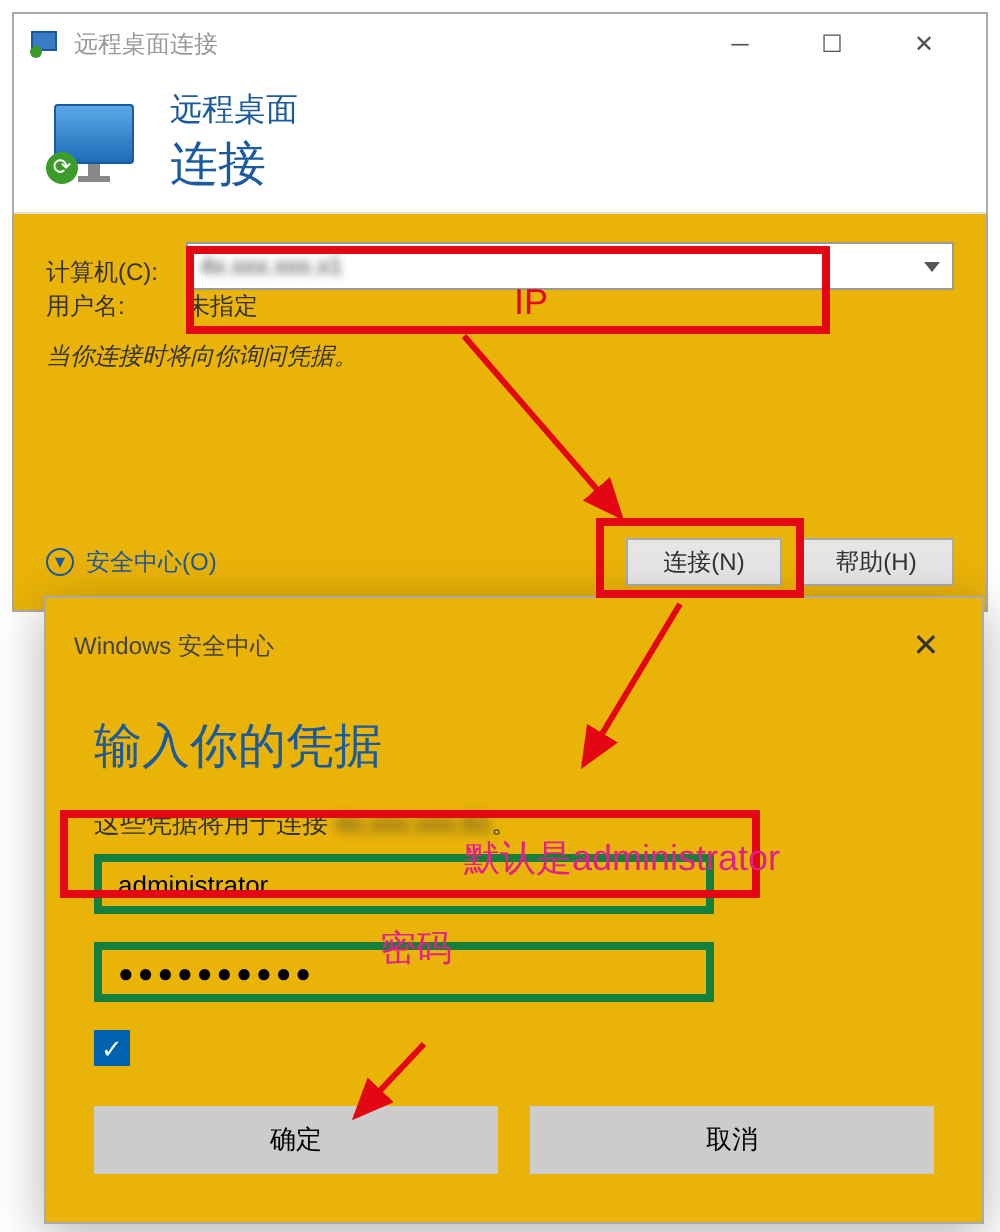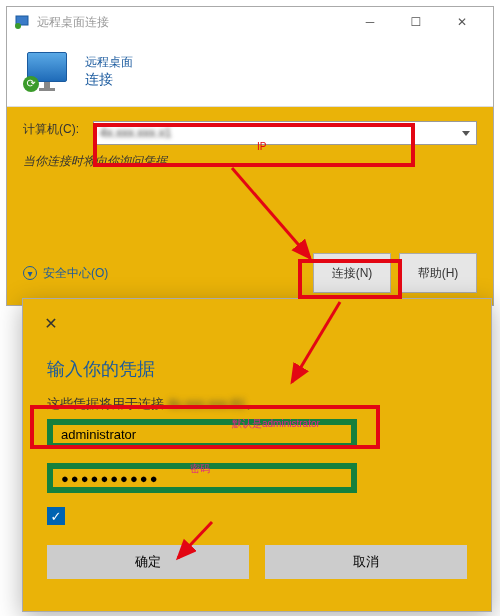--- a/index.html
+++ b/index.html
@@ -10,51 +10,51 @@
 .titlebar .icon{width:16px;height:16px;margin-right:6px;display:flex;align-items:center;justify-content:center;}
 .titlebar .title{flex:1;}
 .win-controls{display:flex;gap:0;}
 .win-btn{width:46px;height:30px;display:flex;align-items:center;justify-content:center;color:#555;}
 .header{background:#fff;height:70px;display:flex;align-items:center;padding:0 16px;border-bottom:1px solid #ddd;}
 .header-icon{width:48px;height:48px;margin-right:14px;position:relative;}
 .header-icon .monitor{width:40px;height:30px;background:linear-gradient(#5aa9e6,#1f6bb8);border:1px solid #1a5a9e;border-radius:2px;position:absolute;top:4px;left:4px;}
 .header-icon .stand{width:6px;height:6px;background:#888;position:absolute;top:34px;left:21px;}
 .header-icon .base{width:16px;height:3px;background:#888;position:absolute;top:40px;left:16px;}
 .header-icon .refresh{width:16px;height:16px;border-radius:50%;background:#3b9b2b;position:absolute;top:28px;left:0;display:flex;align-items:center;justify-content:center;color:#fff;font-size:11px;}
-.header-text .line1{font-size:12px;color:#1a5a9e;}
-.header-text .line2{font-size:14px;color:#1a5a9e;font-weight:400;}
+.header-text .line1{font-size:16px;color:#1a5a9e;}
+.header-text .line2{font-size:24px;color:#1a5a9e;font-weight:400;}
 .body-area{padding:14px 16px;font-size:12px;color:#333;}
-.form-row{display:flex;align-items:flex-start;}
+.form-row{display:flex;align-items:flex-end;}
 .form-label{width:70px;}
 .computer-input{flex:1;height:24px;border:1px solid #999;background:#fff;display:flex;align-items:center;padding:0 6px;position:relative;}
 .computer-input .val{flex:1;color:#333;filter:blur(2px);}
 .computer-input .caret{width:0;height:0;border-left:4px solid transparent;border-right:4px solid transparent;border-top:5px solid #555;}
 .hint{margin-top:8px;font-style:italic;}
 .footer-row{position:absolute;bottom:12px;left:16px;right:16px;display:flex;align-items:center;}
 .expand{display:flex;align-items:center;color:#1a5a9e;font-size:12px;}
 .expand .chev{width:14px;height:14px;border:1px solid #1a5a9e;border-radius:50%;display:flex;align-items:center;justify-content:center;margin-right:6px;font-size:10px;}
 .spacer{flex:1;}
-.btn{min-width:78px;height:40px;border:1px solid #aaa;background:#e6e6e6;font-size:12px;display:flex;align-items:center;justify-content:center;margin-left:8px;}
+.btn{min-width:78px;height:24px;border:1px solid #aaa;background:#e6e6e6;font-size:12px;display:flex;align-items:center;justify-content:center;margin-left:8px;}
 .dialog{left:22px;top:298px;width:470px;height:314px;box-shadow:0 6px 24px rgba(0,0,0,.3);}
 .dialog-inner{padding:20px 24px 16px;}
 .dlg-titlebar{display:flex;align-items:center;padding:10px 14px 0;font-size:12px;color:#444;}
 .dlg-titlebar .title{flex:1;}
 .dlg-close{width:28px;height:28px;display:flex;align-items:center;justify-content:center;font-size:16px;color:#333;}
-.dlg-h1{font-size:18px;color:#1a5a9e;margin-bottom:14px;}
+.dlg-h1{font-size:24px;color:#1a5a9e;margin-bottom:14px;}
 .dlg-desc{font-size:13px;color:#333;margin-bottom:6px;}
 .dlg-desc .ip{filter:blur(3px);display:inline-block;}
-.text-input{width:310px;height:30px;border:6px solid #15803d;padding:0 8px;font-size:13px;display:flex;align-items:center;margin-bottom:14px;}
+.text-input{width:310px;height:30px;border:4px solid #15803d;padding:0 8px;font-size:13px;display:flex;align-items:center;margin-bottom:14px;}
 .text-input.pwd{letter-spacing:2px;}
 .checkbox-row{display:flex;align-items:center;font-size:13px;margin-top:4px;}
 .checkbox{width:18px;height:18px;background:#0063b1;margin-right:8px;display:flex;align-items:center;justify-content:center;color:#fff;font-size:13px;}
 .dlg-btns{display:flex;gap:16px;margin-top:20px;}
 .dlg-btn{flex:1;height:34px;background:#ccc;border:none;display:flex;align-items:center;justify-content:center;font-size:13px;text-align:right;}
 
 .annot-box{position:absolute;border:4px solid #e30613;pointer-events:none;}
-.annot-label{position:absolute;font-size:10px;font-weight:500;pointer-events:none;}
+.annot-label{position:absolute;font-size:18px;font-weight:500;pointer-events:none;}
 .annot-label.red{color:#e30613;}
 .annot-label.magenta{color:#e0218a;}
 .arrow-svg{position:absolute;pointer-events:none;}
 </style>
 </head>
 <body>
 
 <div class="win main-win">
   <div class="titlebar">
     <span class="icon">
@@ -83,35 +83,40 @@
     </div>
   </div>
   <div class="body-area">
     <div class="form-row">
       <div class="form-label">计算机(C):</div>
       <div class="computer-input">
         <span class="val">4x.xxx.xxx.x1</span>
         <span class="caret"></span>
       </div>
     </div>
+    <div class="form-row">
+      <div class="form-label">用户名:</div>
+      <div>未指定</div>
+    </div>
     <div class="hint">当你连接时将向你询问凭据。</div>
     <div class="footer-row">
       <div class="expand">
         <span class="chev">▾</span>
         <span>安全中心(O)</span>
       </div>
       <div class="spacer"></div>
       <div class="btn">连接(N)</div>
       <div class="btn">帮助(H)</div>
     </div>
   </div>
 </div>
 
 <div class="win dialog">
   <div class="dlg-titlebar">
+    <span class="title">Windows 安全中心</span>
     <div class="dlg-close">✕</div>
   </div>
   <div class="dialog-inner">
     <div class="dlg-h1">输入你的凭据</div>
     <div class="dlg-desc">
       <span>这些凭据将用于连接 </span><span class="ip">4x.xxx.xxx.61</span><span>。</span>
     </div>
     <div class="text-input">
       <span>administrator</span>
     </div>

